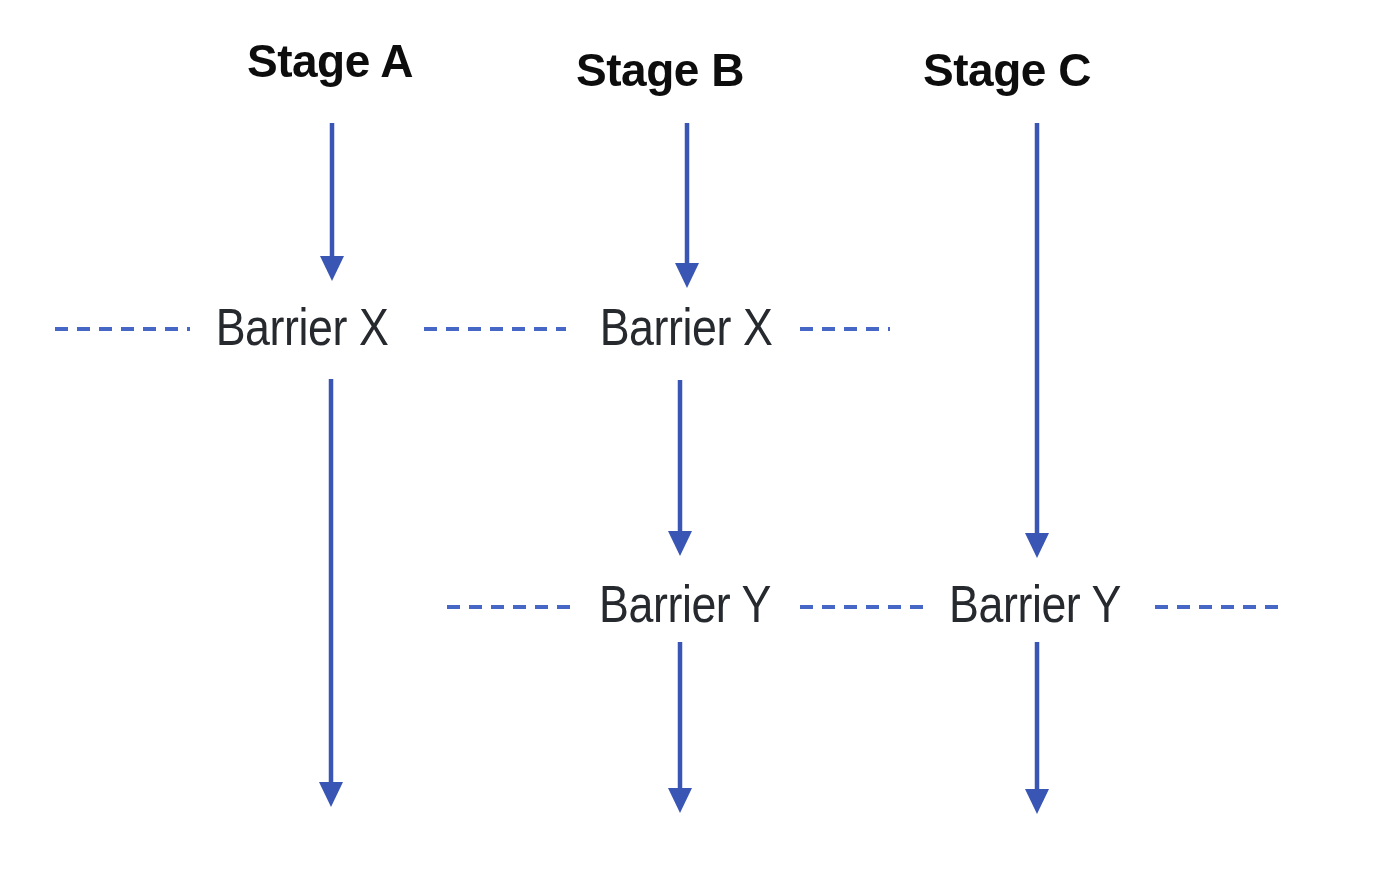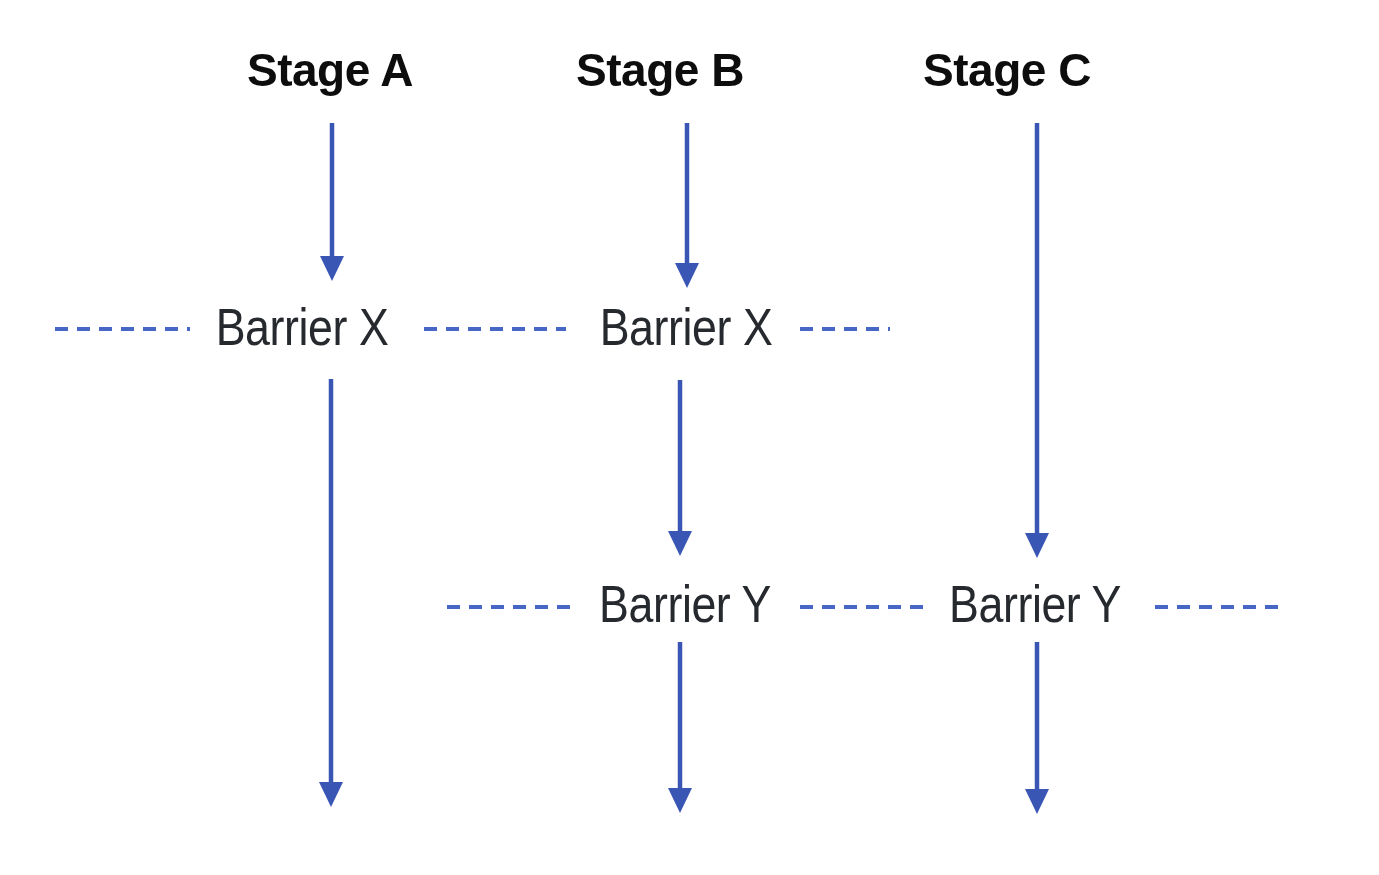--- a/index.html
+++ b/index.html
@@ -90,21 +90,21 @@
     <g>
       <line class="flow-line" x1="1037" y1="123" x2="1037" y2="540" stroke="#3a56b4"></line>
       <polygon points="1037,558 1025,533 1049,533" fill="#3a56b4"></polygon>
     </g>
     <g>
       <line class="flow-line" x1="1037" y1="642" x2="1037" y2="796" stroke="#3a56b4"></line>
       <polygon points="1037,814 1025,789 1049,789" fill="#3a56b4"></polygon>
     </g>
   </svg>
 
-  <div class="stage-header" style="left:330px;  top:70px;">Stage A</div>
+  <div class="stage-header" style="left:330px;  top:61px;">Stage A</div>
   <div class="stage-header" style="left:660px;  top:70px;">Stage B</div>
   <div class="stage-header" style="left:1007px; top:70px;">Stage C</div>
 
   <div class="barrier-label" style="left:302px;  top:327px;">Barrier X</div>
   <div class="barrier-label" style="left:686px;  top:327px;">Barrier X</div>
   <div class="barrier-label" style="left:685px;  top:604px;">Barrier Y</div>
   <div class="barrier-label" style="left:1035px; top:604px;">Barrier Y</div>
 
 </div>
 

